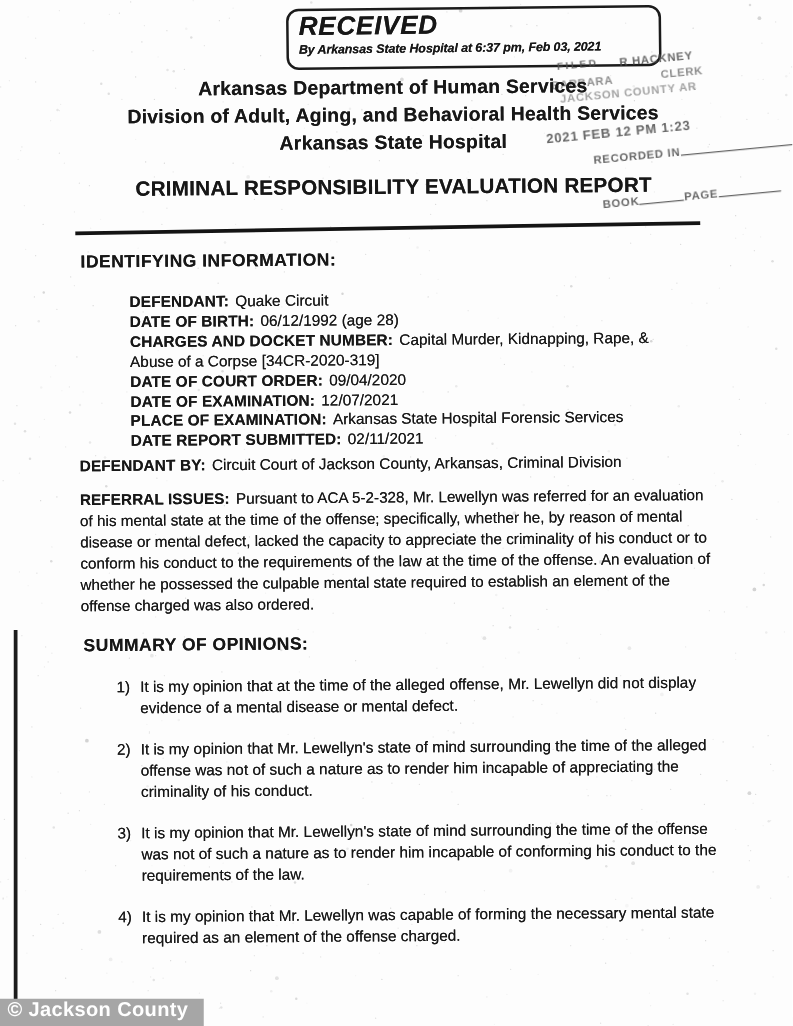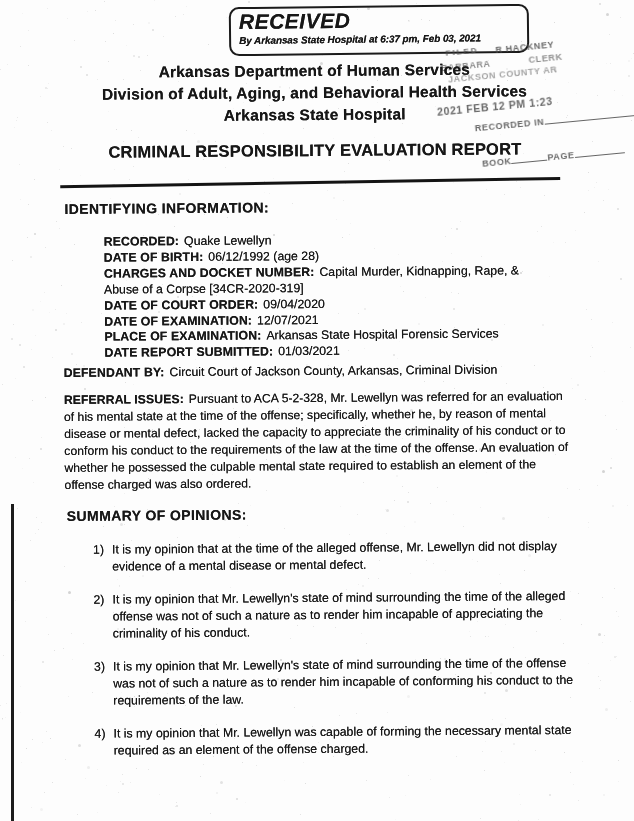--- a/index.html
+++ b/index.html
@@ -834,27 +834,27 @@
     </div>
 
     <div class="hline soft" style="top:62px;">Arkansas Department of Human Services</div>
     <div class="hline soft" style="top:84px;">Division of Adult, Aging, and Behavioral Health Services</div>
     <div class="hline soft" style="top:106px;">Arkansas State Hospital</div>
     <div class="title soft">CRIMINAL RESPONSIBILITY EVALUATION REPORT</div>
     <div class="divider"></div>
 
     <div class="h2 soft" style="top:199px;">IDENTIFYING INFORMATION:</div>
     <div class="fields soft">
-      <span class="frowline"><span class="lbl">RECORDED:</span><span>Quake Lewellyn</span></span>
+      <span class="frowline"><span class="lbl">DEFENDANT:</span><span>Quake Circuit</span></span>
       <span class="frowline"><span class="lbl">DATE OF BIRTH:</span><span>06/12/1992 (age 28)</span></span>
       <span class="frowline"><span class="lbl">CHARGES AND DOCKET NUMBER:</span><span>Capital Murder, Kidnapping, Rape, &amp; Abuse of a Corpse [34CR-2020-319]</span></span>
       <span class="frowline"><span class="lbl">DATE OF COURT ORDER:</span><span>09/04/2020</span></span>
       <span class="frowline"><span class="lbl">DATE OF EXAMINATION:</span><span>12/07/2021</span></span>
       <span class="frowline"><span class="lbl">PLACE OF EXAMINATION:</span><span>Arkansas State Hospital Forensic Services</span></span>
-      <span class="frowline"><span class="lbl">DATE REPORT SUBMITTED:</span><span>01/03/2021</span></span>
+      <span class="frowline"><span class="lbl">DATE REPORT SUBMITTED:</span><span>02/11/2021</span></span>
     </div>
 
     <div class="refby soft">
       <span class="lbl">DEFENDANT BY:</span><span>Circuit Court of Jackson County, Arkansas, Criminal Division</span>
     </div>
 
     <div class="refissues soft">
       <span class="lbl">REFERRAL ISSUES:</span><span>Pursuant to ACA 5-2-328, Mr. Lewellyn was referred for an evaluation of his mental state at the time of the offense; specifically, whether he, by reason of mental disease or mental defect, lacked the capacity to appreciate the criminality of his conduct or to conform his conduct to the requirements of the law at the time of the offense. An evaluation of whether he possessed the culpable mental state required to establish an element of the offense charged was also ordered.</span>
     </div>
 
@@ -874,13 +874,14 @@
       </div>
       <div class="opitem">
         <span class="opnum">4)</span>
         <span class="optext">It is my opinion that Mr. Lewellyn was capable of forming the necessary mental state required as an element of the offense charged.</span>
       </div>
     </div>
 
   </div>
 
   <div class="leftline"></div>
+  <div class="watermark">© Jackson County</div>
 </div>
 
 </body></html>

